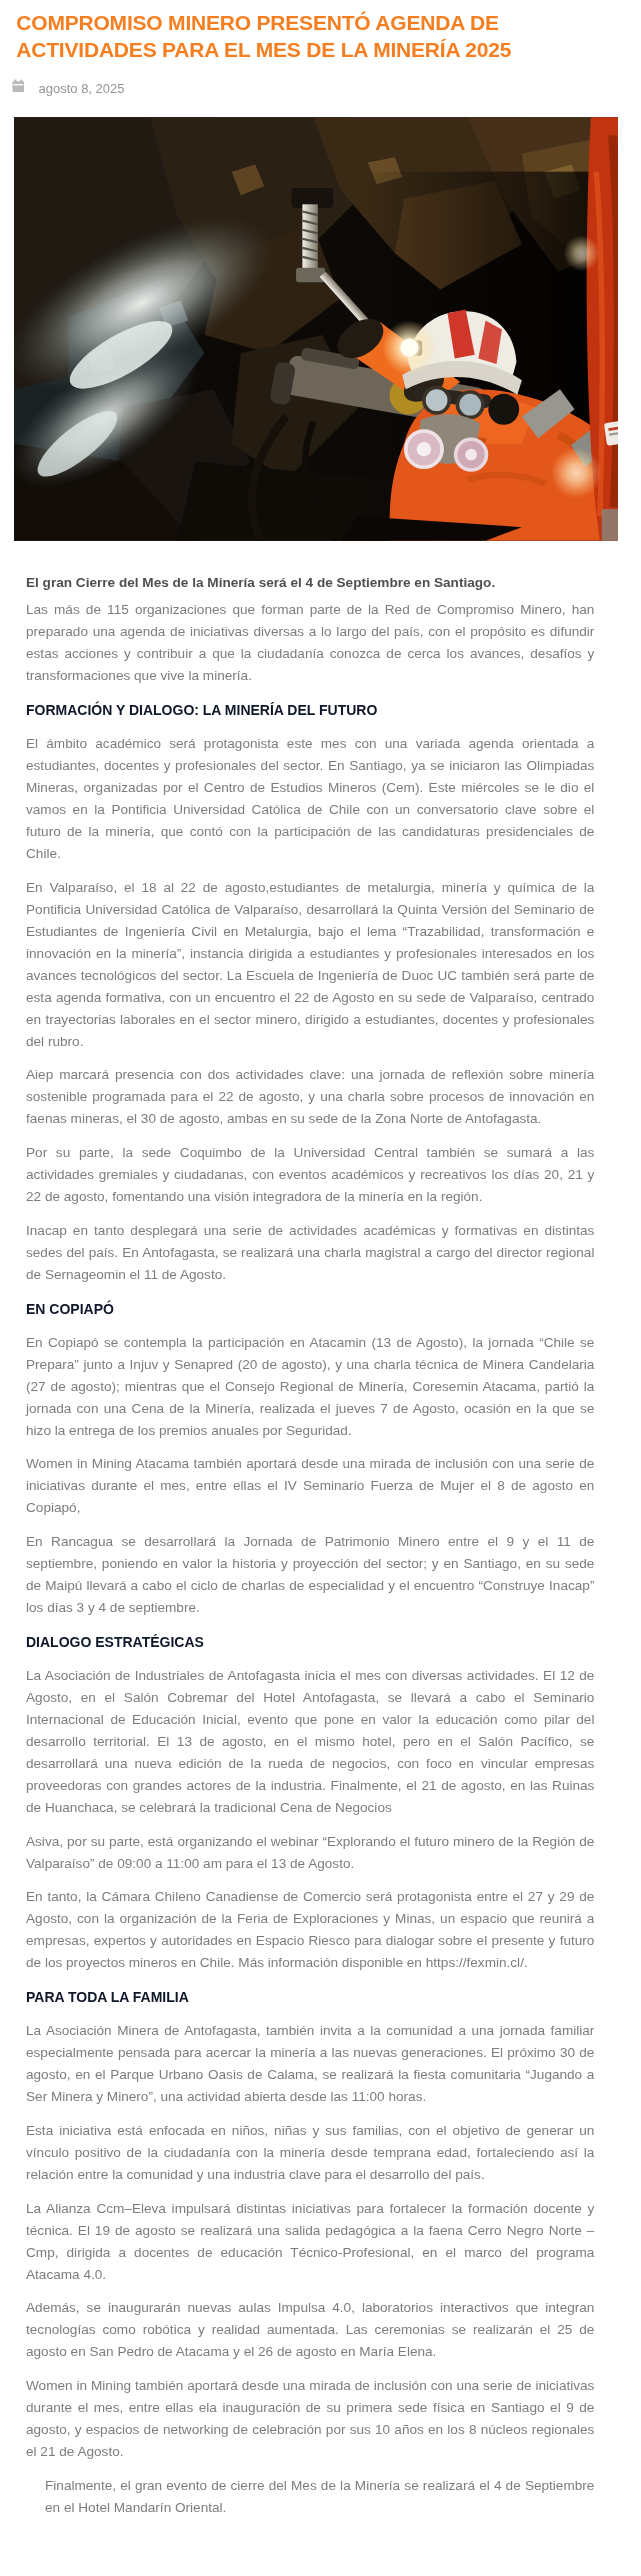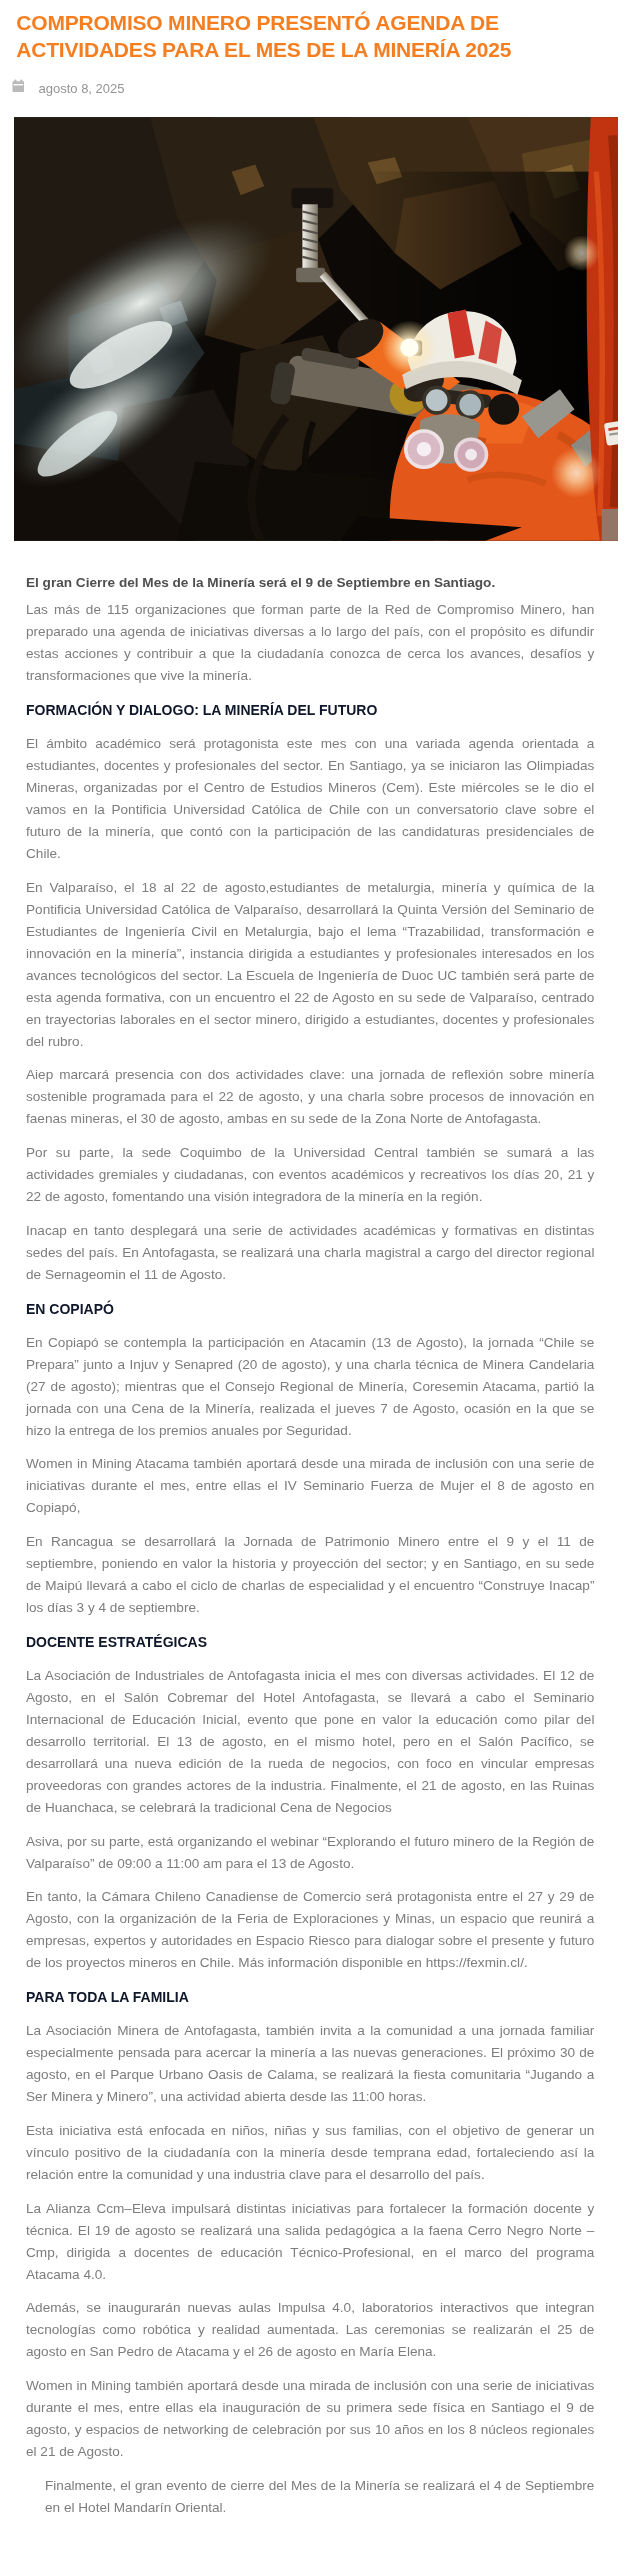--- a/index.html
+++ b/index.html
@@ -184,34 +184,34 @@
           <rect x="656" y="348" width="13" height="2.4" fill="#9a9a94"></rect>
         </g>
         <rect x="648" y="432" width="29" height="35" fill="#8a8378" opacity="0.85"></rect>
       </g>
 
       <polygon points="380,440 560,452 520,467 360,467" fill="#0a0705"></polygon>
     </svg>
   </div>
 
   <div class="content">
-    <p class="image-caption">El gran Cierre del Mes de la Minería será el 9 de Septiembre en Santiago.</p>
+    <p class="image-caption">El gran Cierre del Mes de la Minería será el 4 de Septiembre en Santiago.</p>
 
     <p class="para">Las más de 115 organizaciones que forman parte de la Red de Compromiso Minero, han preparado una agenda de iniciativas diversas a lo largo del país, con el propósito es difundir estas acciones y contribuir a que la ciudadanía conozca de cerca los avances, desafíos y transformaciones que vive la minería.</p>
     <h2 class="shead">FORMACIÓN Y DIALOGO: LA MINERÍA DEL FUTURO</h2>
     <p class="para">El ámbito académico será protagonista este mes con una variada agenda orientada a estudiantes, docentes y profesionales del sector. En Santiago, ya se iniciaron las Olimpiadas Mineras, organizadas por el Centro de Estudios Mineros (Cem).  Este miércoles se le dio el vamos en la Pontificia Universidad Católica de Chile con un conversatorio clave sobre el futuro de la minería, que contó con la participación de las candidaturas presidenciales de Chile.</p>
     <p class="para">En Valparaíso, el 18 al 22 de agosto,estudiantes de metalurgia, minería y química de la Pontificia Universidad Católica de Valparaíso, desarrollará la Quinta Versión del Seminario de Estudiantes de Ingeniería Civil en Metalurgia, bajo el lema “Trazabilidad, transformación e innovación en la minería”, instancia dirigida a estudiantes y profesionales interesados en los avances tecnológicos del sector. La Escuela de Ingeniería de Duoc UC también será parte de esta agenda formativa, con un encuentro el 22 de Agosto en su sede de Valparaíso, centrado en trayectorias laborales en el sector minero, dirigido a estudiantes, docentes y profesionales del rubro.</p>
     <p class="para">Aiep marcará presencia con dos actividades clave: una jornada de reflexión sobre minería sostenible programada para el 22 de agosto, y una charla sobre procesos de innovación en faenas mineras, el 30 de agosto, ambas en su sede de la Zona Norte de Antofagasta.</p>
     <p class="para">Por su parte, la sede Coquimbo de la Universidad Central también se sumará a las actividades gremiales y ciudadanas, con eventos académicos y recreativos los días 20, 21 y 22 de agosto, fomentando una visión integradora de la minería en la región.</p>
     <p class="para">Inacap en tanto desplegará una serie de actividades académicas y formativas en distintas sedes del país. En Antofagasta, se realizará una charla magistral a cargo del director regional de Sernageomin el 11 de Agosto.</p>
     <h2 class="shead">EN COPIAPÓ</h2>
     <p class="para">En Copiapó se contempla la participación en Atacamin (13 de Agosto), la jornada “Chile se Prepara” junto a Injuv y Senapred (20 de agosto), y una charla técnica de Minera Candelaria (27 de agosto); mientras que el Consejo Regional de Minería, Coresemin Atacama, partió la jornada con una Cena de la Minería, realizada el jueves 7 de Agosto, ocasión en la que se hizo la entrega de los premios anuales por Seguridad.</p>
     <p class="para">Women in Mining Atacama también aportará desde una mirada de inclusión con una serie de iniciativas durante el mes, entre ellas el IV Seminario Fuerza de Mujer el 8 de agosto en Copiapó,</p>
     <p class="para">En Rancagua se desarrollará la Jornada de Patrimonio Minero entre el 9 y el 11 de septiembre, poniendo en valor la historia y proyección del sector; y en Santiago, en su sede de Maipú llevará a cabo el ciclo de charlas de especialidad y el encuentro “Construye Inacap” los días 3 y 4 de septiembre.</p>
-    <h2 class="shead">DOCENTE ESTRATÉGICAS</h2>
+    <h2 class="shead">DIALOGO ESTRATÉGICAS</h2>
     <p class="para">La Asociación de Industriales de Antofagasta inicia el mes con diversas actividades. El 12 de Agosto, en el Salón Cobremar del Hotel Antofagasta, se llevará a cabo el Seminario Internacional de Educación Inicial, evento que pone en valor la educación como pilar del desarrollo territorial.  El 13 de agosto, en el mismo hotel, pero en el Salón Pacífico, se desarrollará una nueva edición de la rueda de negocios, con foco en vincular empresas proveedoras con grandes actores de la industria. Finalmente, el 21 de agosto, en las Ruinas de Huanchaca, se celebrará la tradicional Cena de Negocios</p>
     <p class="para">Asiva, por su parte, está organizando el webinar “Explorando el futuro minero de la Región de Valparaíso” de 09:00 a 11:00 am para el 13 de Agosto.</p>
     <p class="para">En tanto, la Cámara Chileno Canadiense de Comercio será protagonista entre el 27 y 29 de Agosto, con la organización de la Feria de Exploraciones y Minas, un espacio que reunirá a empresas, expertos y autoridades en Espacio Riesco para dialogar sobre el presente y futuro de los proyectos mineros en Chile. Más información disponible en https://fexmin.cl/.</p>
     <h2 class="shead">PARA TODA LA FAMILIA</h2>
     <p class="para">La Asociación Minera de Antofagasta, también invita a la comunidad a una jornada familiar especialmente pensada para acercar la minería a las nuevas generaciones. El próximo 30 de agosto, en el Parque Urbano Oasis de Calama, se realizará la fiesta comunitaria “Jugando a Ser Minera y Minero”, una actividad abierta desde las 11:00 horas.</p>
     <p class="para">Esta iniciativa está enfocada en niños, niñas y sus familias, con el objetivo de generar un vínculo positivo de la ciudadanía con la minería desde temprana edad, fortaleciendo así la relación entre la comunidad y una industria clave para el desarrollo del país.</p>
     <p class="para">La Alianza Ccm–Eleva impulsará distintas iniciativas para fortalecer la formación docente y técnica. El 19 de agosto se realizará una salida pedagógica a la faena Cerro Negro Norte – Cmp, dirigida a docentes de educación Técnico-Profesional, en el marco del programa Atacama 4.0.</p>
     <p class="para">Además, se inaugurarán nuevas aulas Impulsa 4.0, laboratorios interactivos que integran tecnologías como robótica y realidad aumentada. Las ceremonias se realizarán el 25 de agosto en San Pedro de Atacama y el 26 de agosto en María Elena.</p>
     <p class="para">Women in Mining también aportará desde una mirada de inclusión con una serie de iniciativas durante el mes, entre ellas ela inauguración de su primera sede física en Santiago el 9 de agosto, y espacios de networking de celebración por sus 10 años en los 8 núcleos regionales el 21 de Agosto.</p>
     <p class="para">Finalmente, el gran evento de cierre del Mes de la Minería se realizará el 4 de Septiembre en el Hotel Mandarín Oriental.</p>

